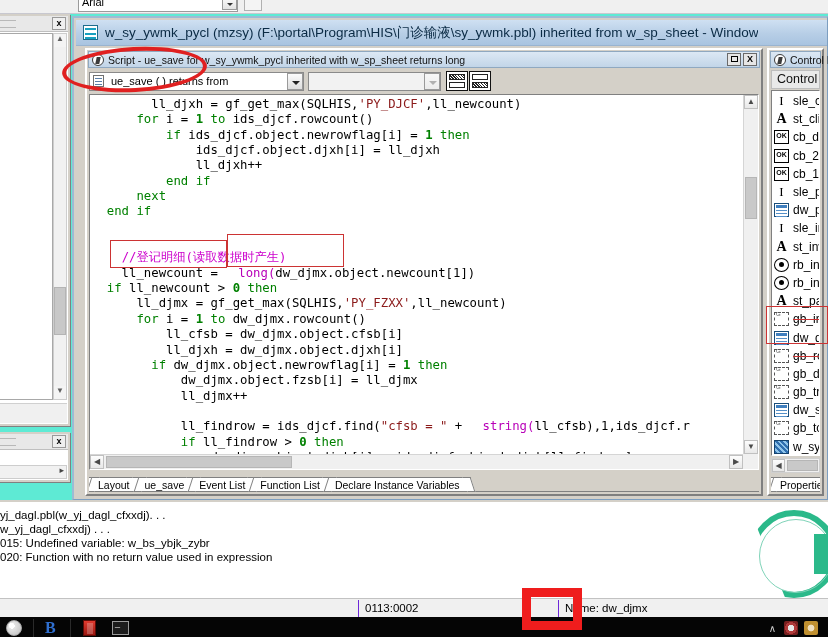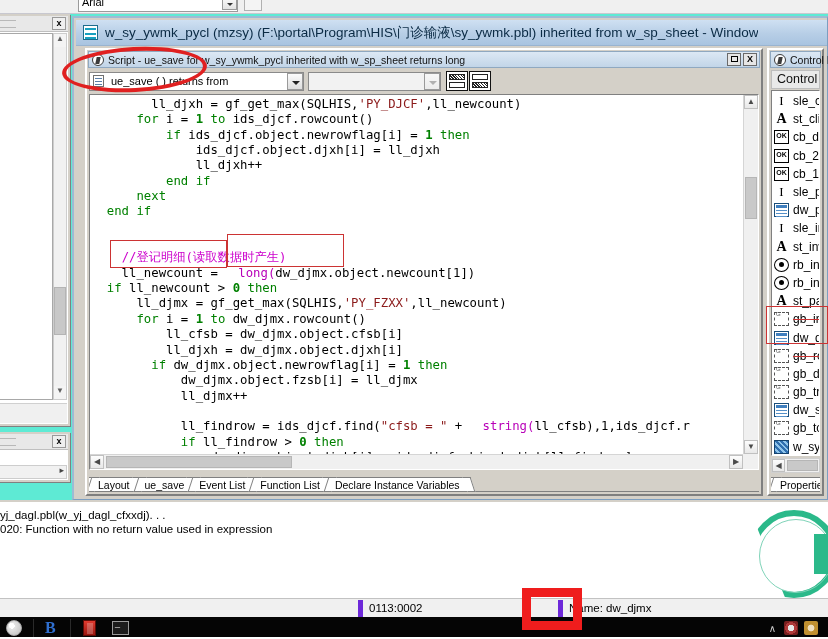--- a/index.html
+++ b/index.html
@@ -376,21 +376,21 @@
     position: absolute; left: 64px; top: 24px; width: 14px; height: 40px; background: #2bb98a;
   }
 
   
   .statusbar {
     position: absolute; left: 0; top: 598px; width: 828px; height: 19px;
     background: #f0f0f0; border-top: 1px solid #c2c2c2;
     display: flex; align-items: center;
   }
   .sb-cell {
-    height: 17px; border-left: 5px solid #6d28d9; padding: 0 6px;
+    height: 17px; border-left: 1px solid #6d28d9; padding: 0 6px;
     font-size: 11.5px; color: #000; line-height: 16px; white-space: nowrap;
   }
   .sb-grow { flex: 1; border-left: none; }
 
   
   .taskbar {
     position: absolute; left: 0; top: 617px; width: 828px; height: 22px;
     background: #050505; display: flex; align-items: center;
   }
   .tb-item { width: 30px; height: 22px; position: relative; flex: none; }
@@ -670,20 +670,22 @@
             <div class="tab">Properties</div>
           </div>
       </div>
 
     </div>
   </div>
 
   <div class="output-panel">
     <div class="output-lines" id="output-lines">
         <div>yj_dagl.pbl(w_yj_dagl_cfxxdj). . .</div>
+        <div>w_yj_dagl_cfxxdj) . . .</div>
+        <div>015: Undefined variable: w_bs_ybjk_zybr</div>
         <div>020: Function with no return value used in expression</div>
       </div>
     <div class="pb-logo">
       <div class="ring"></div>
       <div class="ring2"></div>
       <div class="bar"></div>
     </div>
   </div>
 
   <div class="statusbar">

